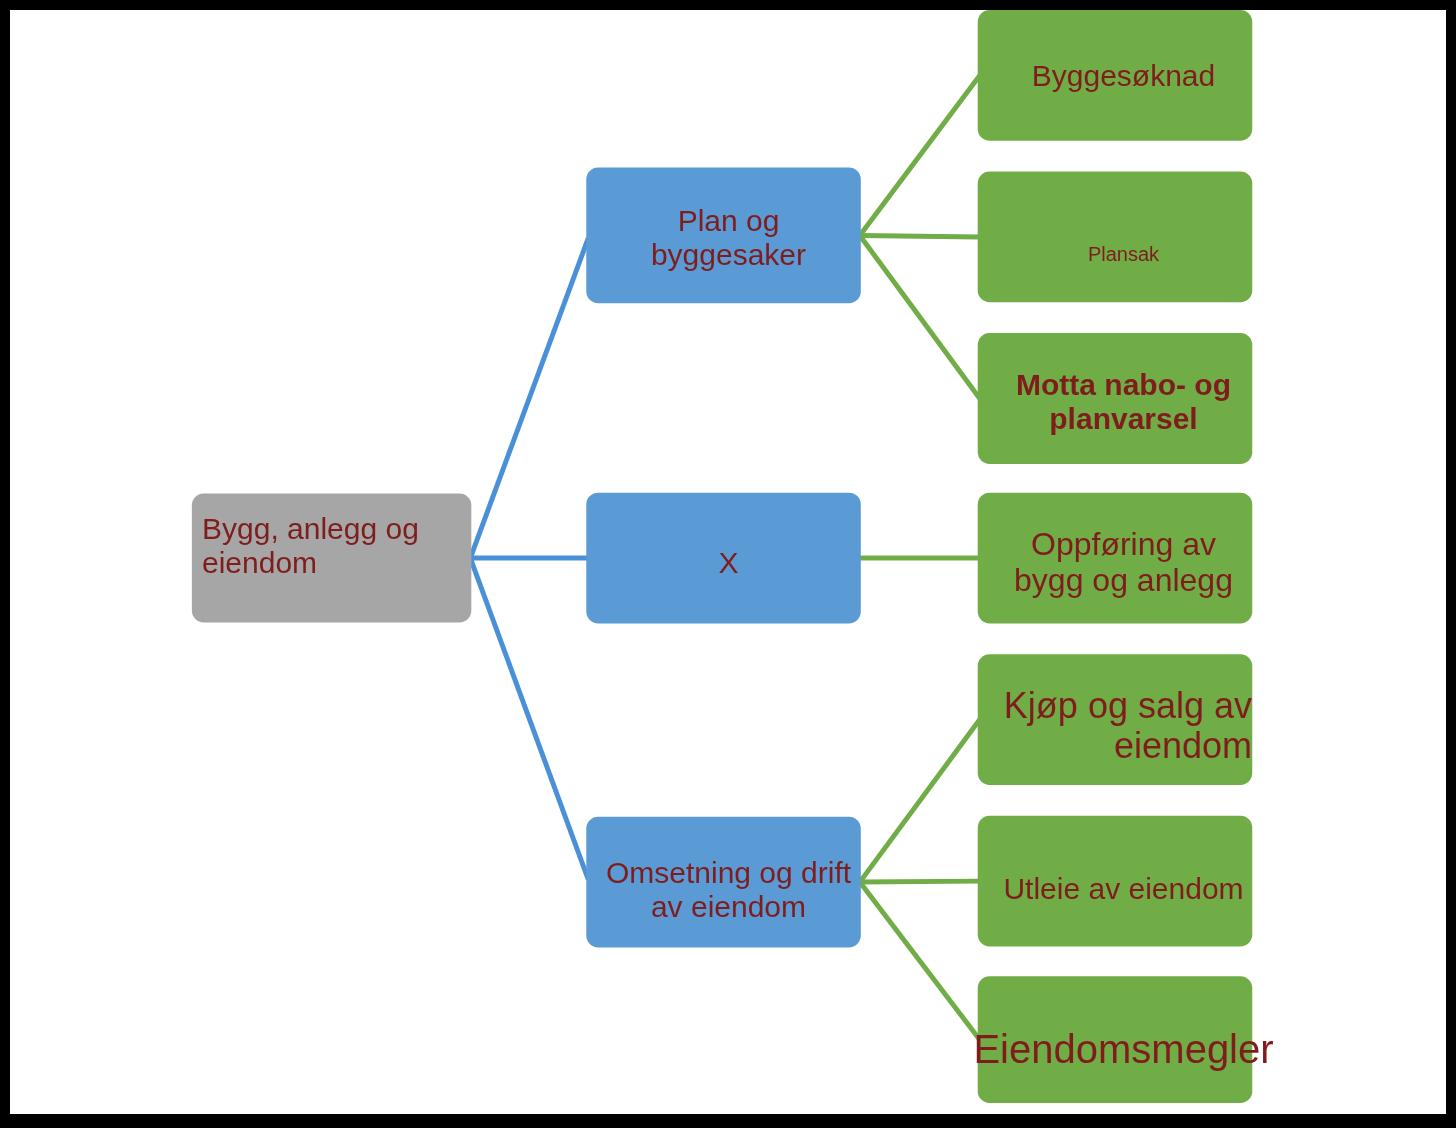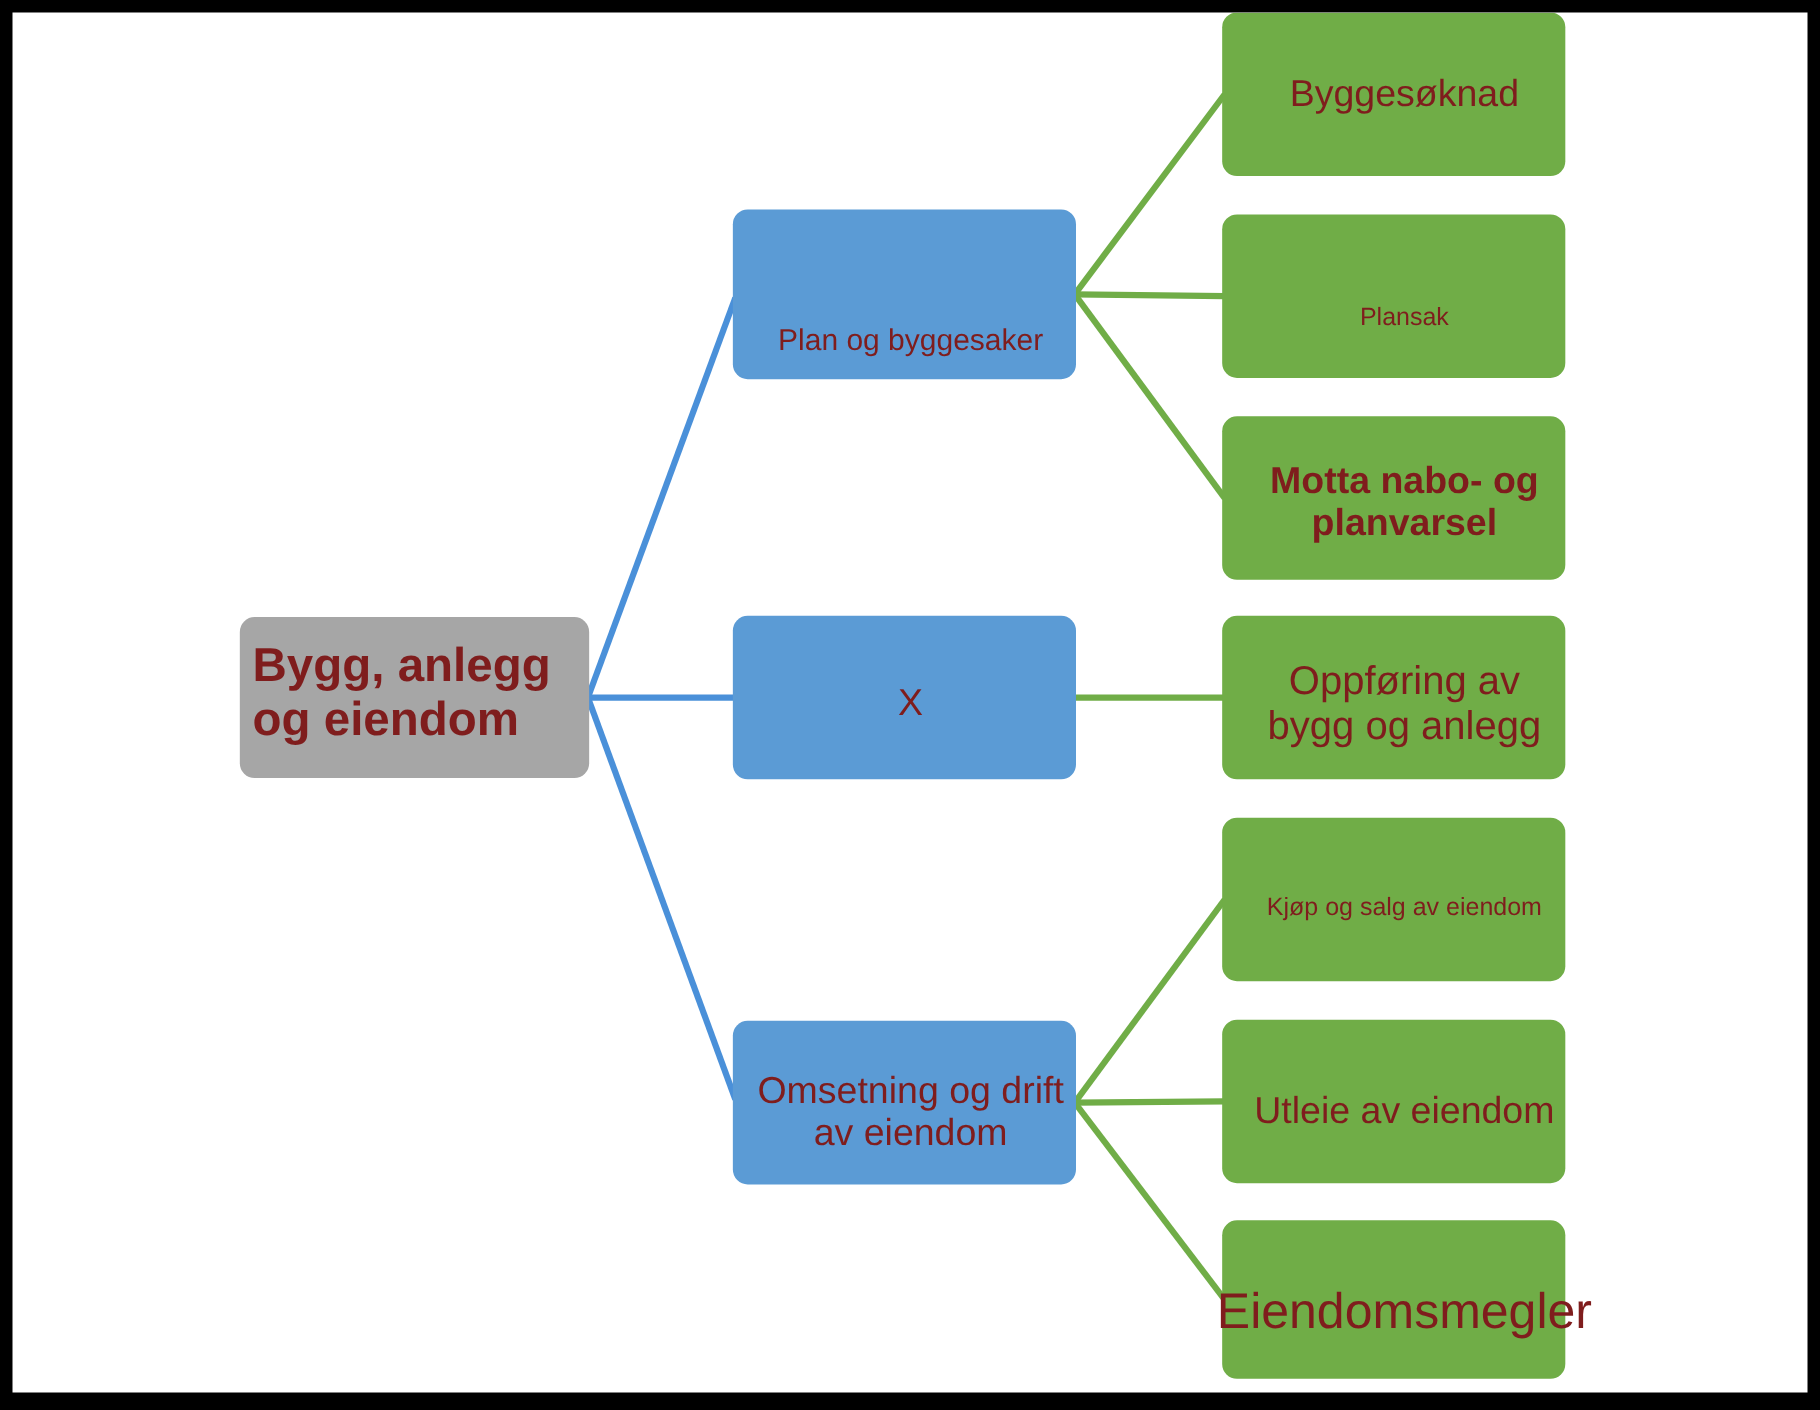--- a/index.html
+++ b/index.html
@@ -74,26 +74,26 @@
         <rect x="975" y="163" width="277" height="132" rx="12" ry="12" fill="#70ad47"></rect>
         <rect x="975" y="326" width="277" height="132" rx="12" ry="12" fill="#70ad47"></rect>
         <rect x="580" y="487" width="277" height="132" rx="12" ry="12" fill="#5b9bd5"></rect>
         <rect x="975" y="487" width="277" height="132" rx="12" ry="12" fill="#70ad47"></rect>
         <rect x="580" y="814" width="277" height="132" rx="12" ry="12" fill="#5b9bd5"></rect>
         <rect x="975" y="650" width="277" height="132" rx="12" ry="12" fill="#70ad47"></rect>
         <rect x="975" y="813" width="277" height="132" rx="12" ry="12" fill="#70ad47"></rect>
         <rect x="975" y="975" width="277" height="128" rx="12" ry="12" fill="#70ad47"></rect>
       </svg>
     <div id="labels">
-        <div class="node-label root-label" style="left: 182px; top: 488px; width: 282px; height: 130px; font-size: 38px; padding-top: 14px; font-weight: bold;">Bygg, anlegg og eiendom</div>
-        <div class="node-label" style="left: 580px; top: 159px; width: 277px; height: 137px; font-size: 24px; margin-top: 36px;">Plan og byggesaker</div>
+        <div class="node-label root-label" style="left: 182px; top: 488px; width: 282px; height: 130px; font-size: 30px; padding-top: 14px;">Bygg, anlegg og eiendom</div>
+        <div class="node-label" style="left: 580px; top: 159px; width: 277px; height: 137px; font-size: 30px;">Plan og byggesaker</div>
         <div class="node-label" style="left: 975px; top: 0px; width: 277px; height: 132px; font-size: 30px;">Byggesøknad</div>
         <div class="node-label" style="left: 975px; top: 178px; width: 277px; height: 132px; font-size: 20px;">Plansak</div>
         <div class="node-label" style="left: 975px; top: 326px; width: 277px; height: 132px; font-size: 30px; font-weight: bold;">Motta nabo- og planvarsel</div>
         <div class="node-label" style="left: 580px; top: 487px; width: 277px; height: 132px; font-size: 30px;">X</div>
         <div class="node-label" style="left: 975px; top: 487px; width: 277px; height: 132px; font-size: 32px;">Oppføring av bygg og anlegg</div>
         <div class="node-label" style="left: 580px; top: 814px; width: 277px; height: 132px; font-size: 30px;">Omsetning og drift av eiendom</div>
-        <div class="node-label" style="left: 975px; top: 650px; width: 277px; height: 132px; font-size: 20px;">Kjøp og salg av eiendom</div>
+        <div class="node-label" style="left: 975px; top: 650px; width: 277px; height: 132px; font-size: 36px; text-align: right;">Kjøp og salg av eiendom</div>
         <div class="node-label" style="left: 975px; top: 813px; width: 277px; height: 132px; font-size: 30px; text-align: center;">Utleie av eiendom</div>
         <div class="node-label" style="left: 975px; top: 975px; width: 277px; height: 128px; font-size: 40px;">Eiendomsmegler</div>
       </div>
   </div>
 </div>
 
 </body></html>

